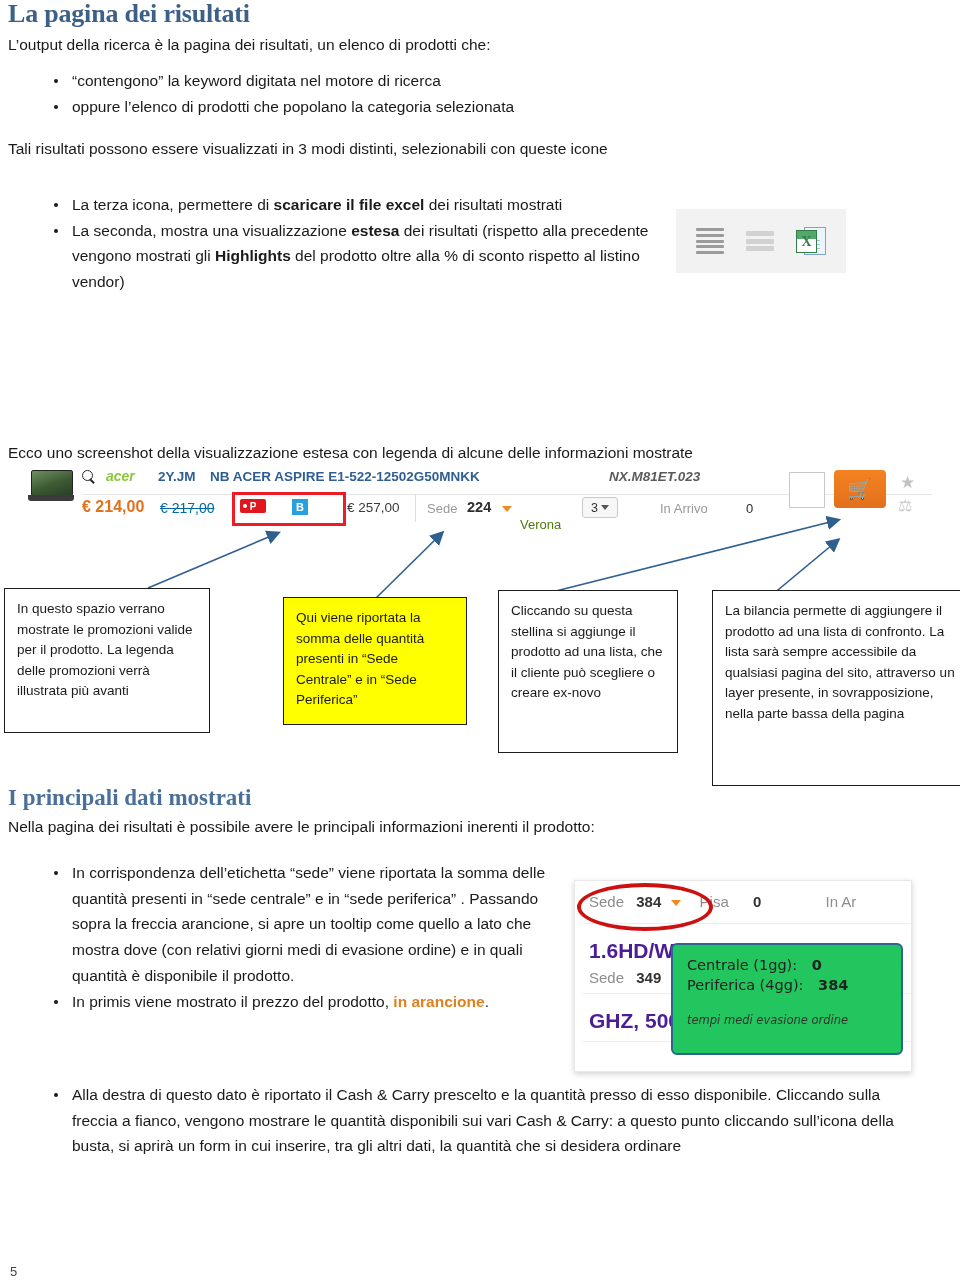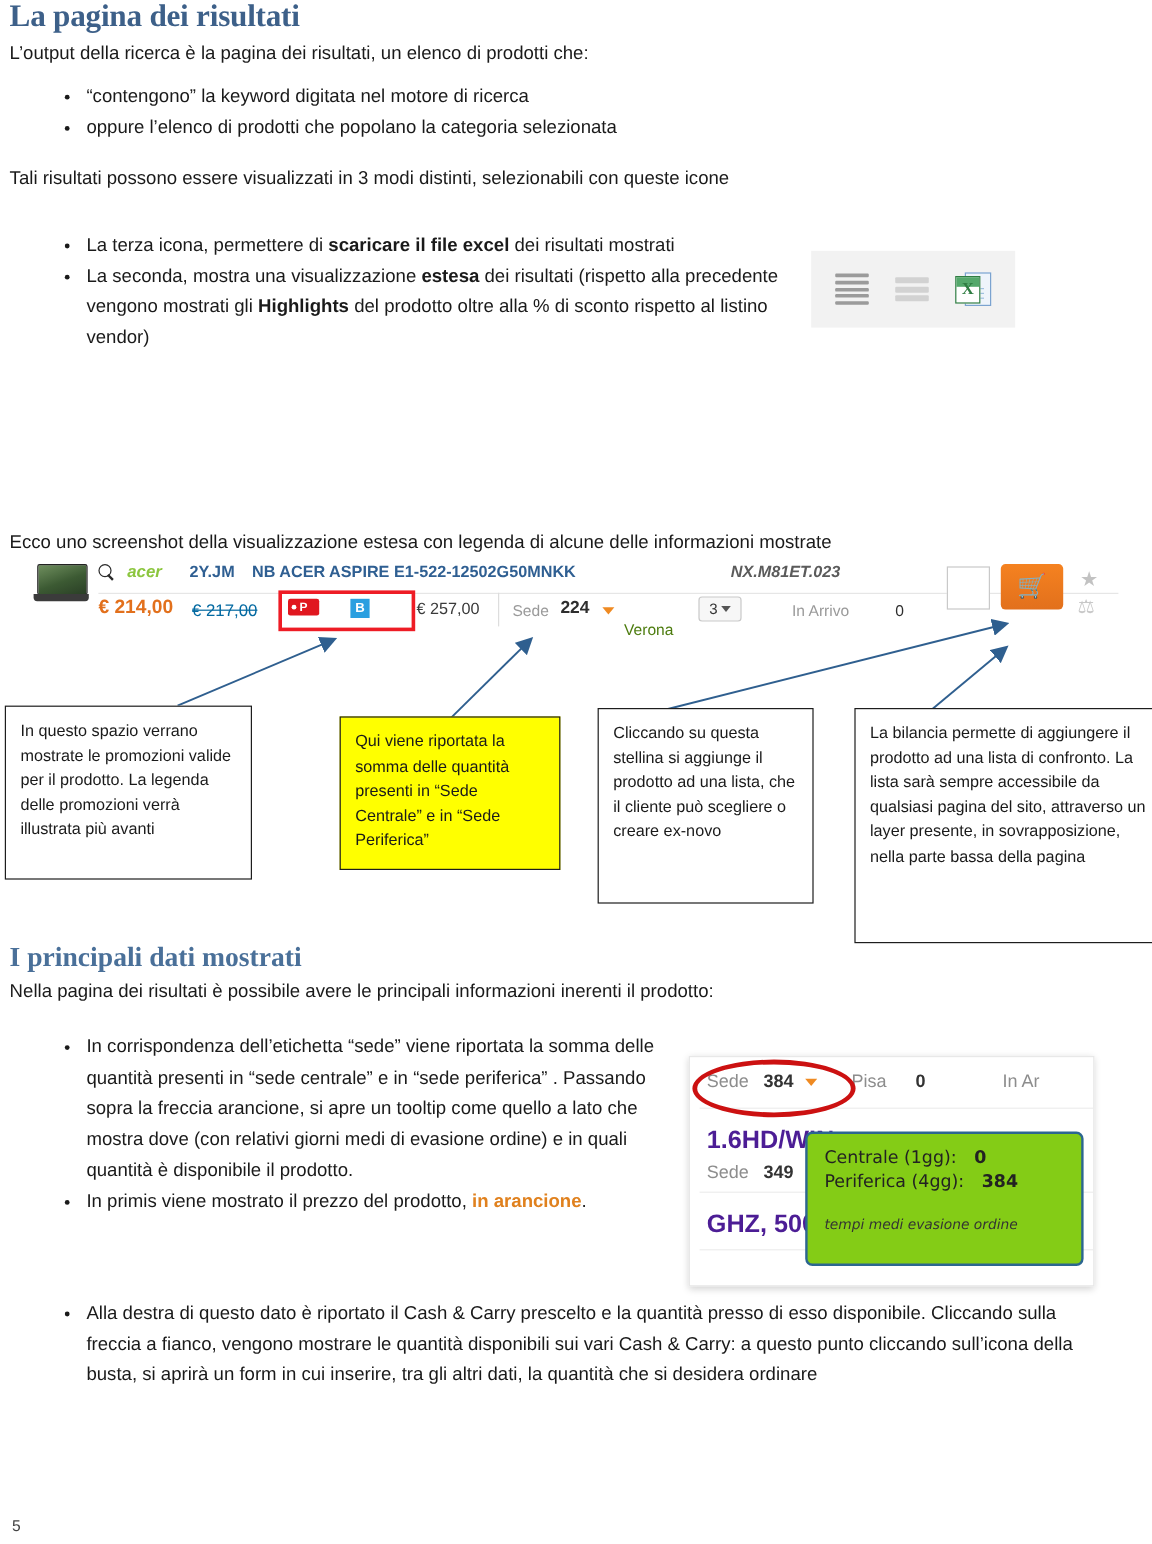--- a/index.html
+++ b/index.html
@@ -261,21 +261,21 @@
   }
   #tooltip-shot .tt-strong { color:#333; font-weight:bold; }
   #tooltip-shot .tt-blue { color:#4c1d95; font-weight:bold; font-size:21px; }
   #tooltip-shot .hline { position:absolute; left:8px; right:0; height:1px; background:#ededed; }
   .red-ellipse {
     position:absolute; left:2px; top:2px; width:128px; height:40px;
     border:4px solid #cc1111; border-radius:50%;
   }
   .tooltip-popup {
     position:absolute; left:96px; top:62px; width:232px; height:112px;
-    background:#84cc16; border:2px solid #2c6690; border-radius:6px;
+    background:#22c55e; border:2px solid #2c6690; border-radius:6px;
     font-family:"DejaVu Sans", sans-serif;
     box-sizing:border-box; padding:12px 14px;
   }
   .tooltip-popup .tp-line { font-size:14.5px; color:#222; white-space:nowrap; margin-bottom:4px;}
   .tooltip-popup .tp-line b { font-weight:bold; }
   .tooltip-popup .tp-foot { font-size:11.5px; font-style:italic; color:#333; margin-top:20px;}
 
   
   #page-number {
     left: 10px; bottom: 8px; font-size: 13px; color:#444;
@@ -418,21 +418,21 @@
 
 <ul class="bullets abs" style="left:46px; top:1082px; width:880px;">
   <li>Alla destra  di questo dato è riportato il Cash &amp; Carry prescelto e la quantità presso di esso disponibile. Cliccando sulla freccia a fianco, vengono mostrare le quantità disponibili sui vari Cash &amp; Carry: a questo punto cliccando sull’icona della busta, si aprirà un form in cui inserire, tra gli altri dati, la quantità che si desidera ordinare</li>
 </ul>
 
 <div class="abs" id="tooltip-shot">
   <div class="tt-row" style="top:12px;">
     <span>Sede</span>
     <span class="tt-strong" style="margin-left:8px;">384</span>
     <span style="display:inline-block;width:0;height:0;border-left:5px solid transparent;border-right:5px solid transparent;border-top:6px solid #ef8a22;margin-left:6px;vertical-align:middle;"></span>
-    <span style="margin-left:24px;">Pisa</span>
+    <span style="margin-left:14px;">Pisa</span>
     <span class="tt-strong" style="margin-left:20px;">0</span>
     <span style="margin-left:60px;">In Ar</span>
   </div>
   <div class="hline" style="top:42px;"></div>
   <div class="tt-row tt-blue" style="top:58px;">1.6HD/WIN</div>
   <div class="tt-row" style="top:88px;">
     <span>Sede</span>
     <span class="tt-strong" style="margin-left:8px;">349</span>
   </div>
   <div class="hline" style="top:112px;"></div>

